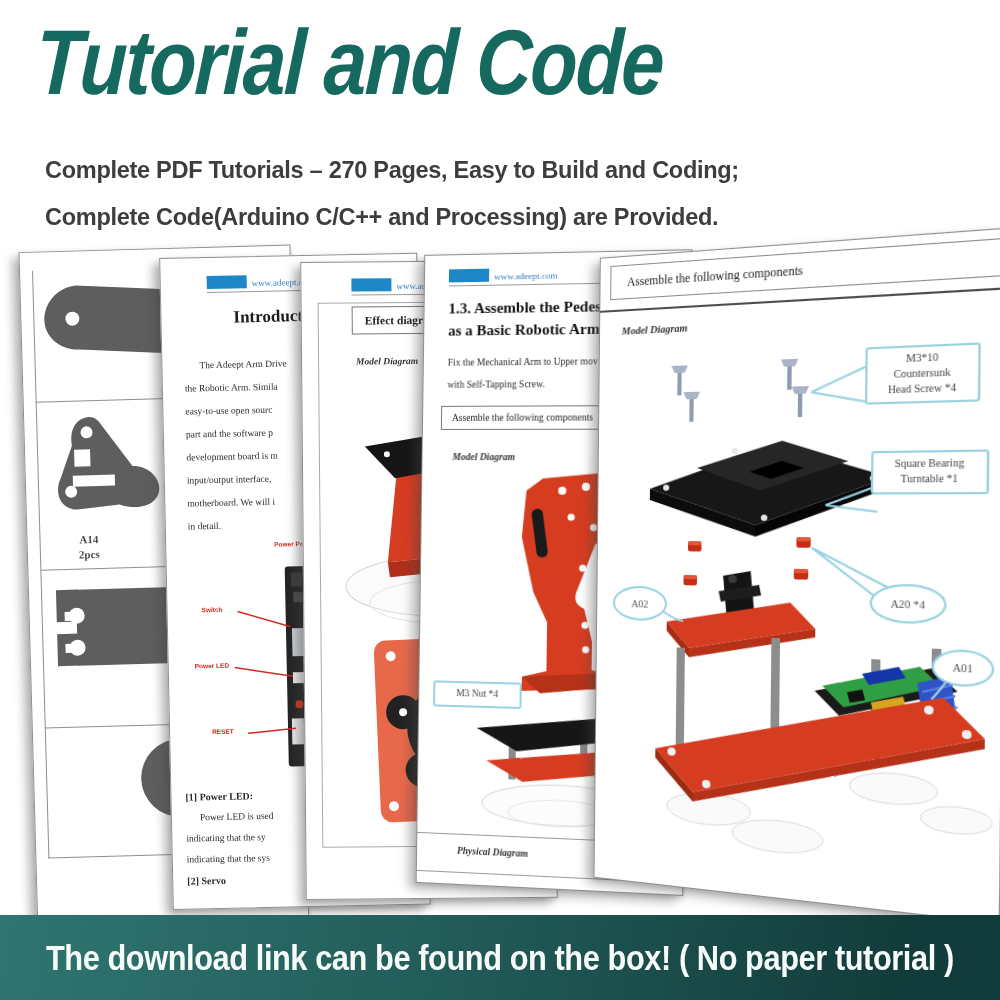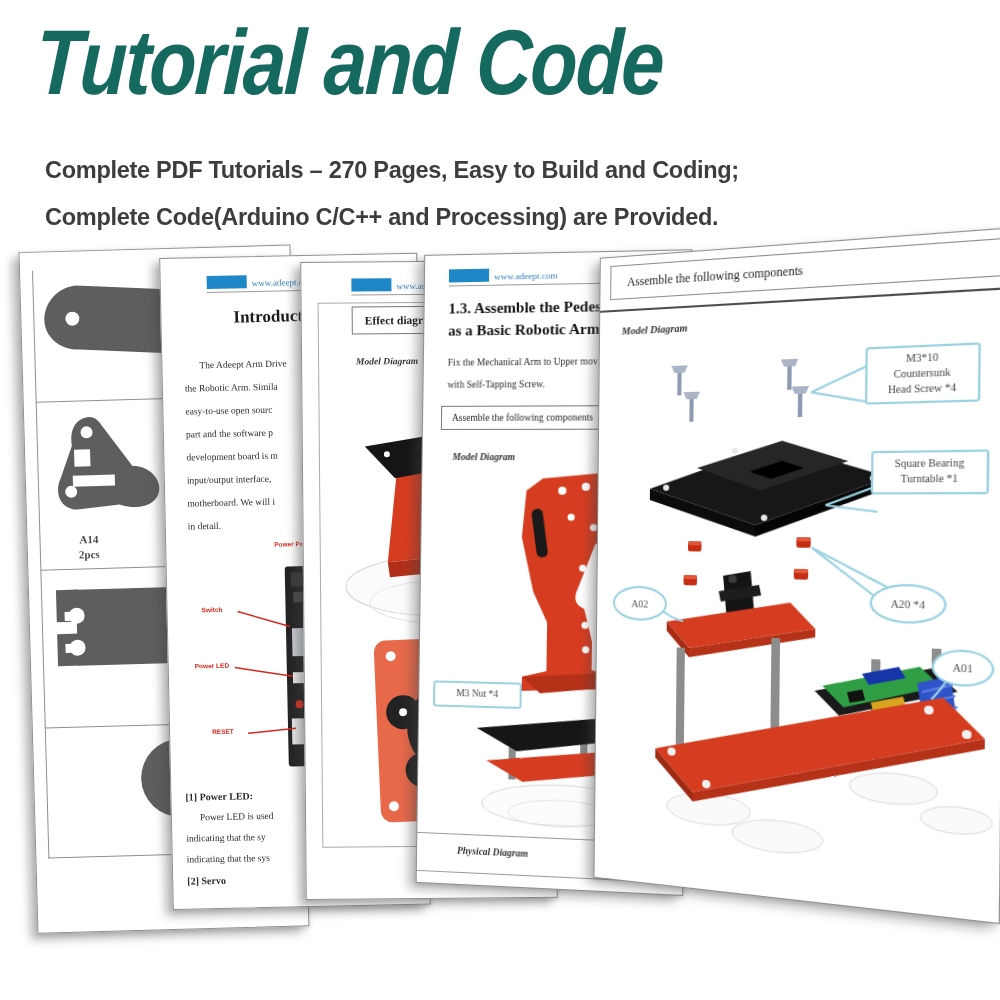--- a/index.html
+++ b/index.html
@@ -368,13 +368,16 @@
     </div>
     <div class="callout" style="left:258px; top:196px; width:100px;">
       <div>Square Bearing</div>
       <div>Turntable  *1</div>
     </div>
     <div class="bubble" style="left:16px; top:326px; width:54px; height:34px;">A02</div>
     <div class="bubble" style="left:258px; top:318px; width:66px; height:36px;">A20 *4</div>
     <div class="bubble" style="left:312px; top:376px; width:52px; height:33px;">A01</div>
   </div>
 
+  <div class="banner">
+    <div class="banner-text">The download link can be found on the box! ( No paper tutorial )</div>
+  </div>
 </div>
 
 </body></html>

